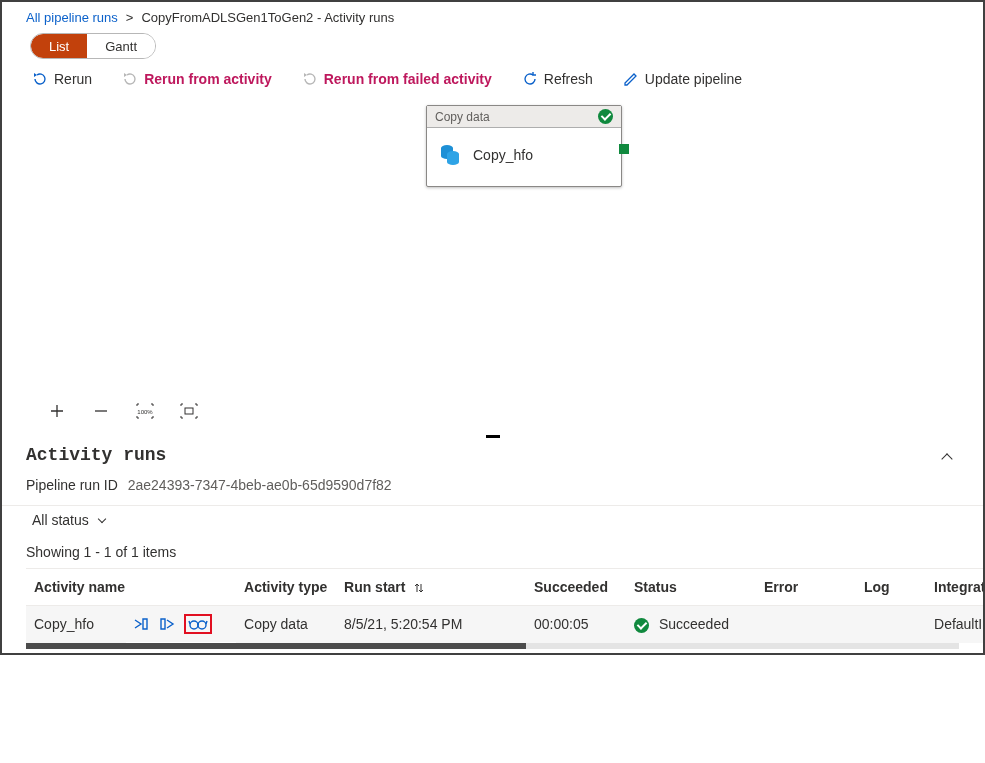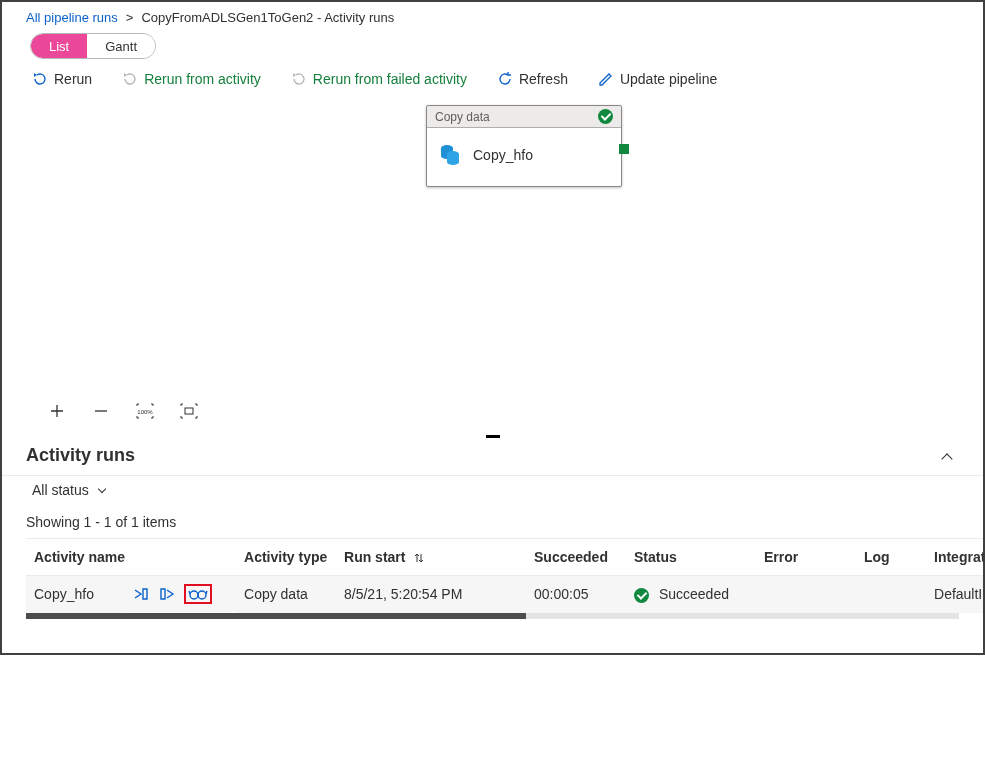--- a/index.html
+++ b/index.html
@@ -48,38 +48,38 @@
   .view-toggle .tab {
     padding: 3px 18px;
     font-size: 13px;
     cursor: pointer;
     color: #323130;
     background: #fff;
     display: flex;
     align-items: center;
   }
   .view-toggle .tab.active {
-    background: #ec4899;
+    background: #c2410c;
     color: #fff;
     border-radius: 14px 0 0 14px;
   }
   .toolbar {
     display: flex;
     align-items: center;
     gap: 30px;
     padding: 2px 24px 8px 30px;
   }
   .toolbar .tb {
     display: flex;
     align-items: center;
     gap: 6px;
     font-size: 14px;
     cursor: pointer;
   }
-  .toolbar .tb.disabled { color: #15803d; cursor: default; }
+  .toolbar .tb.disabled { color: #be185d; cursor: default; font-weight: bold; }
   .toolbar .tb.disabled svg { stroke: #B7B7B7; fill: none; }
   .toolbar .tb svg { stroke: #0B61CA; fill: none; }
   .canvas {
     position: relative;
     height: 338px;
     border-bottom: 1px solid #ffffff;
     margin: 0 24px;
   }
   .activity-card {
     position: absolute;
@@ -163,20 +163,21 @@
   .section-head {
     display: flex;
     justify-content: space-between;
     align-items: flex-start;
     padding: 12px 24px 6px 24px;
   }
   .section-head h2 {
     margin: 0;
     font-size: 18px;
     font-weight: 600;
+    font-family: Liberation Mono, monospace;
   }
   .run-id-line {
     padding: 2px 24px 12px 24px;
     font-size: 14px;
   }
   .run-id-line .lbl { color: #323130; }
   .run-id-line .val { color: #605E5C; margin-left: 6px; }
   .filter-row {
     padding: 6px 20px 6px 30px;
     border-top: 1px solid #EDEBE9;
@@ -375,20 +376,24 @@
     <div class="drag-handle"></div>
   </div>
 
   <div class="section-head">
     <h2>Activity runs</h2>
     <div class="collapse-icon">
       <span class="chev up"></span>
     </div>
   </div>
 
+  <div class="run-id-line">
+    <span class="lbl">Pipeline run ID</span>
+    <span class="val">2ae24393-7347-4beb-ae0b-65d9590d7f82</span>
+  </div>
 
   <div class="filter-row">
     <span>All status</span>
     <span class="chev" style="width:6px;height:6px;margin-left:4px;"></span>
   </div>
 
   <div class="showing-row">Showing 1 - 1 of 1 items</div>
 
   <div class="table-wrap">
     <table class="grid">

